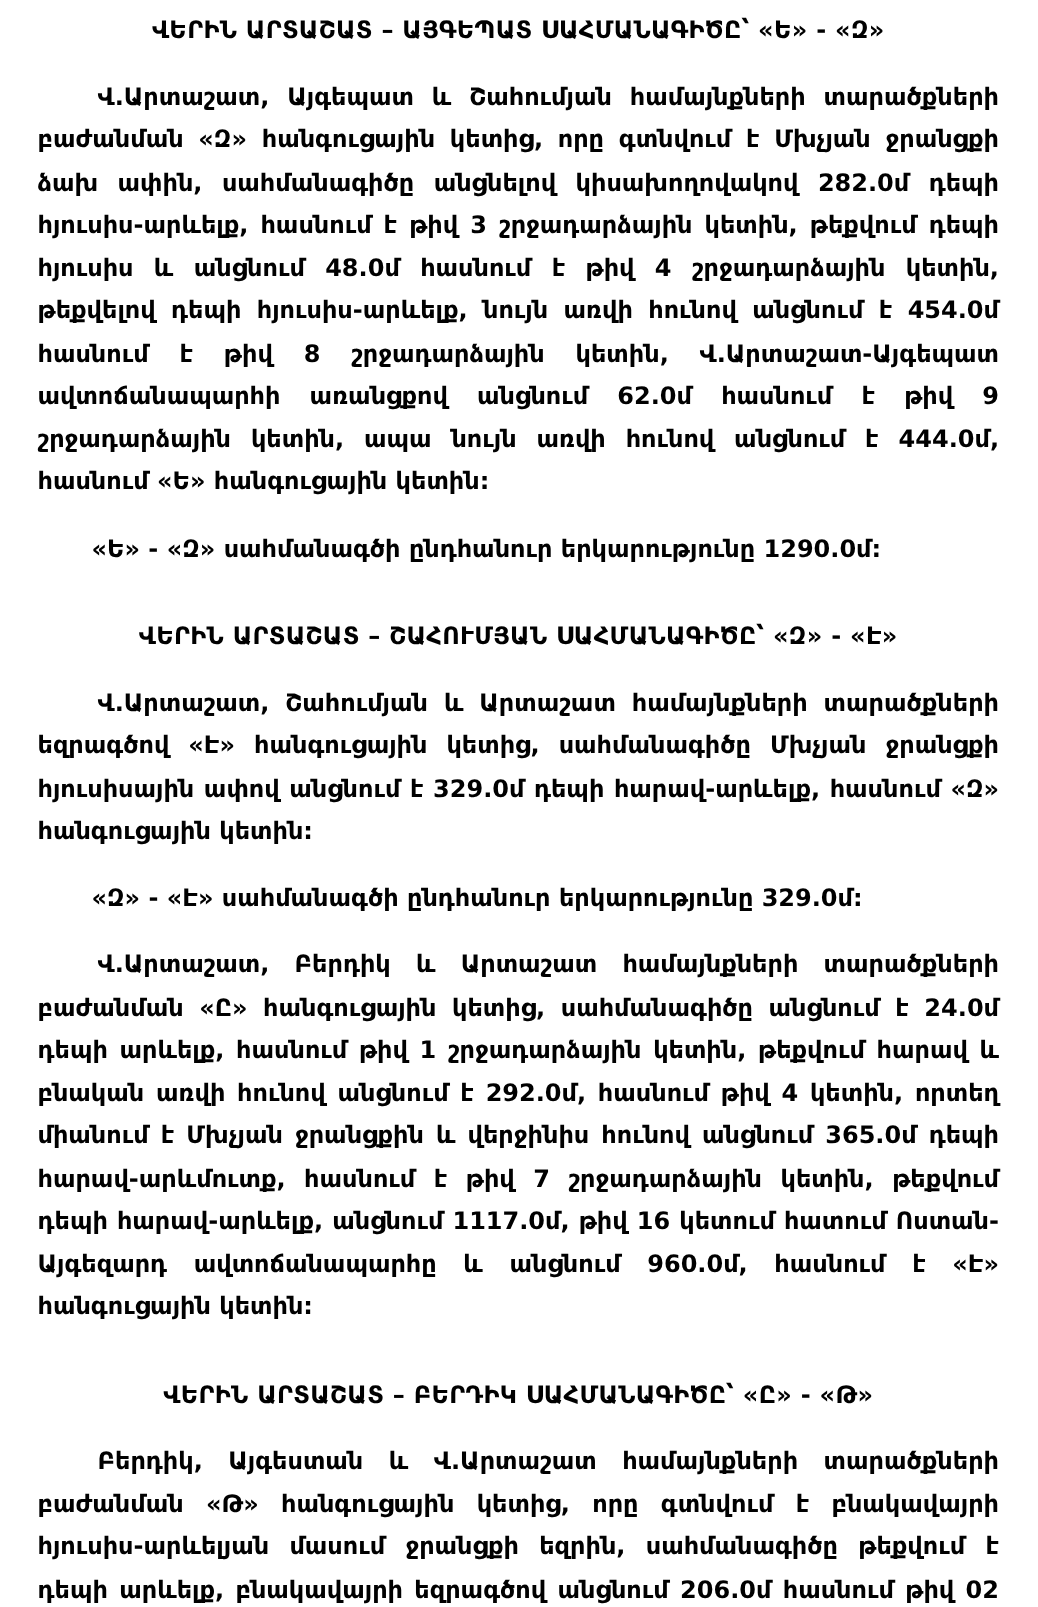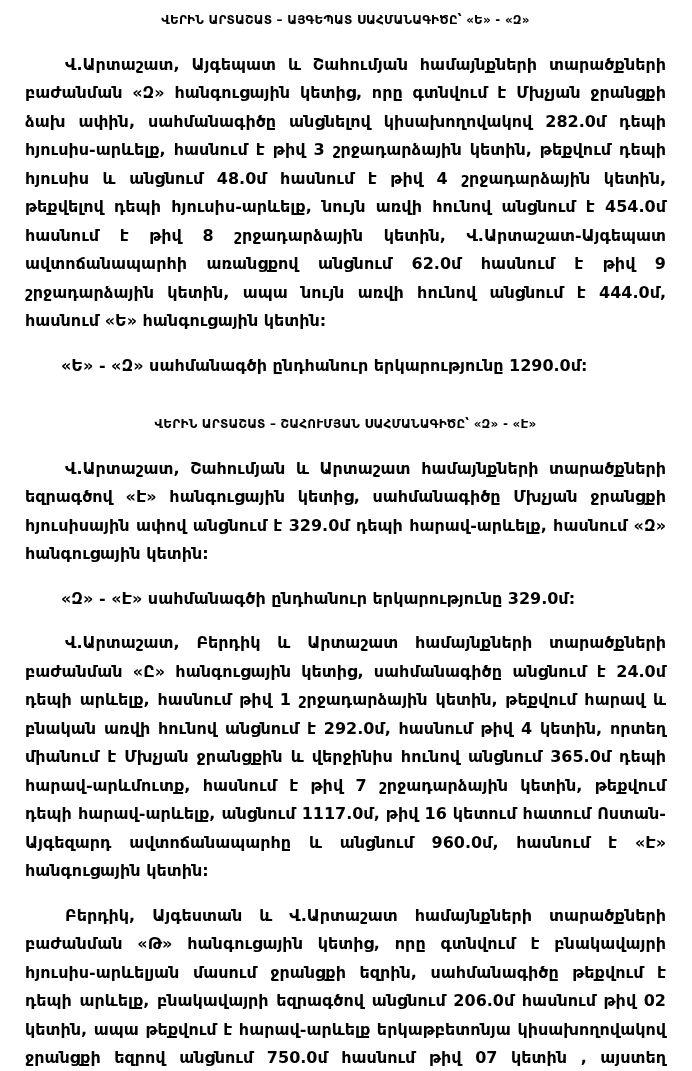--- a/index.html
+++ b/index.html
@@ -14,21 +14,21 @@
     padding: 6px 10px 0 9px;
     background: #ffffff;
     color: #000000;
     font-family: "DejaVu Sans", sans-serif;
     font-weight: bold;
     font-size: 16px;
     line-height: 28.5px;
     overflow: hidden;
   }
   .section-heading {
-    font-size: 12px;
+    font-size: 16px;
     font-weight: bold;
     text-align: center;
     margin: 30px 0 0 0;
     letter-spacing: 0.2px;
     white-space: nowrap;
   }
   .section:first-child .section-heading {
     margin-top: 0;
   }
   .section-paragraph {
@@ -57,16 +57,17 @@
     <div class="section-heading">ՎԵՐԻՆ ԱՐՏԱՇԱՏ – ՇԱՀՈՒՄՅԱՆ ՍԱՀՄԱՆԱԳԻԾԸ՝ «Զ» - «Է»</div>
     <p class="section-paragraph">Վ.Արտաշատ, Շահումյան և Արտաշատ համայնքների տարածքների եզրագծով «Է» հանգուցային կետից, սահմանագիծը Մխչյան ջրանցքի հյուսիսային ափով անցնում է 329.0մ դեպի հարավ-արևելք, հասնում «Զ» հանգուցային կետին:</p>
     <p class="length-line">«Զ» - «Է» սահմանագծի ընդհանուր երկարությունը 329.0մ:</p>
   </div>
 
   <div class="section">
     <p class="section-paragraph">Վ.Արտաշատ, Բերդիկ և Արտաշատ համայնքների տարածքների բաժանման «Ը» հանգուցային կետից, սահմանագիծը անցնում է 24.0մ դեպի արևելք, հասնում թիվ 1 շրջադարձային կետին, թեքվում հարավ և բնական առվի հունով անցնում է 292.0մ, հասնում թիվ 4 կետին, որտեղ միանում է Մխչյան ջրանցքին և վերջինիս հունով անցնում 365.0մ դեպի հարավ-արևմուտք, հասնում է թիվ 7 շրջադարձային կետին, թեքվում դեպի հարավ-արևելք, անցնում 1117.0մ, թիվ 16 կետում հատում Ոստան-Այգեզարդ ավտոճանապարհը և անցնում 960.0մ, հասնում է «Է» հանգուցային կետին:</p>
   </div>
 
   <div class="section">
+    <div class="section-heading">ՎԵՐԻՆ ԱՐՏԱՇԱՏ – ԲԵՐԴԻԿ ՍԱՀՄԱՆԱԳԻԾԸ՝ «Ը» - «Թ»</div>
     <p class="section-paragraph">Բերդիկ, Այգեստան և Վ.Արտաշատ համայնքների տարածքների բաժանման «Թ» հանգուցային կետից, որը գտնվում է բնակավայրի հյուսիս-արևելյան մասում ջրանցքի եզրին, սահմանագիծը թեքվում է դեպի արևելք, բնակավայրի եզրագծով անցնում 206.0մ հասնում թիվ 02 կետին, ապա թեքվում է հարավ-արևելք երկաթբետոնյա կիսախողովակով ջրանցքի եզրով անցնում 750.0մ հասնում թիվ 07 կետին , այստեղ վերջանում բնակավայրի սահմանը, որից թեքվում է դեպի</p>
   </div>
 
 </div>
 
 </body></html>

